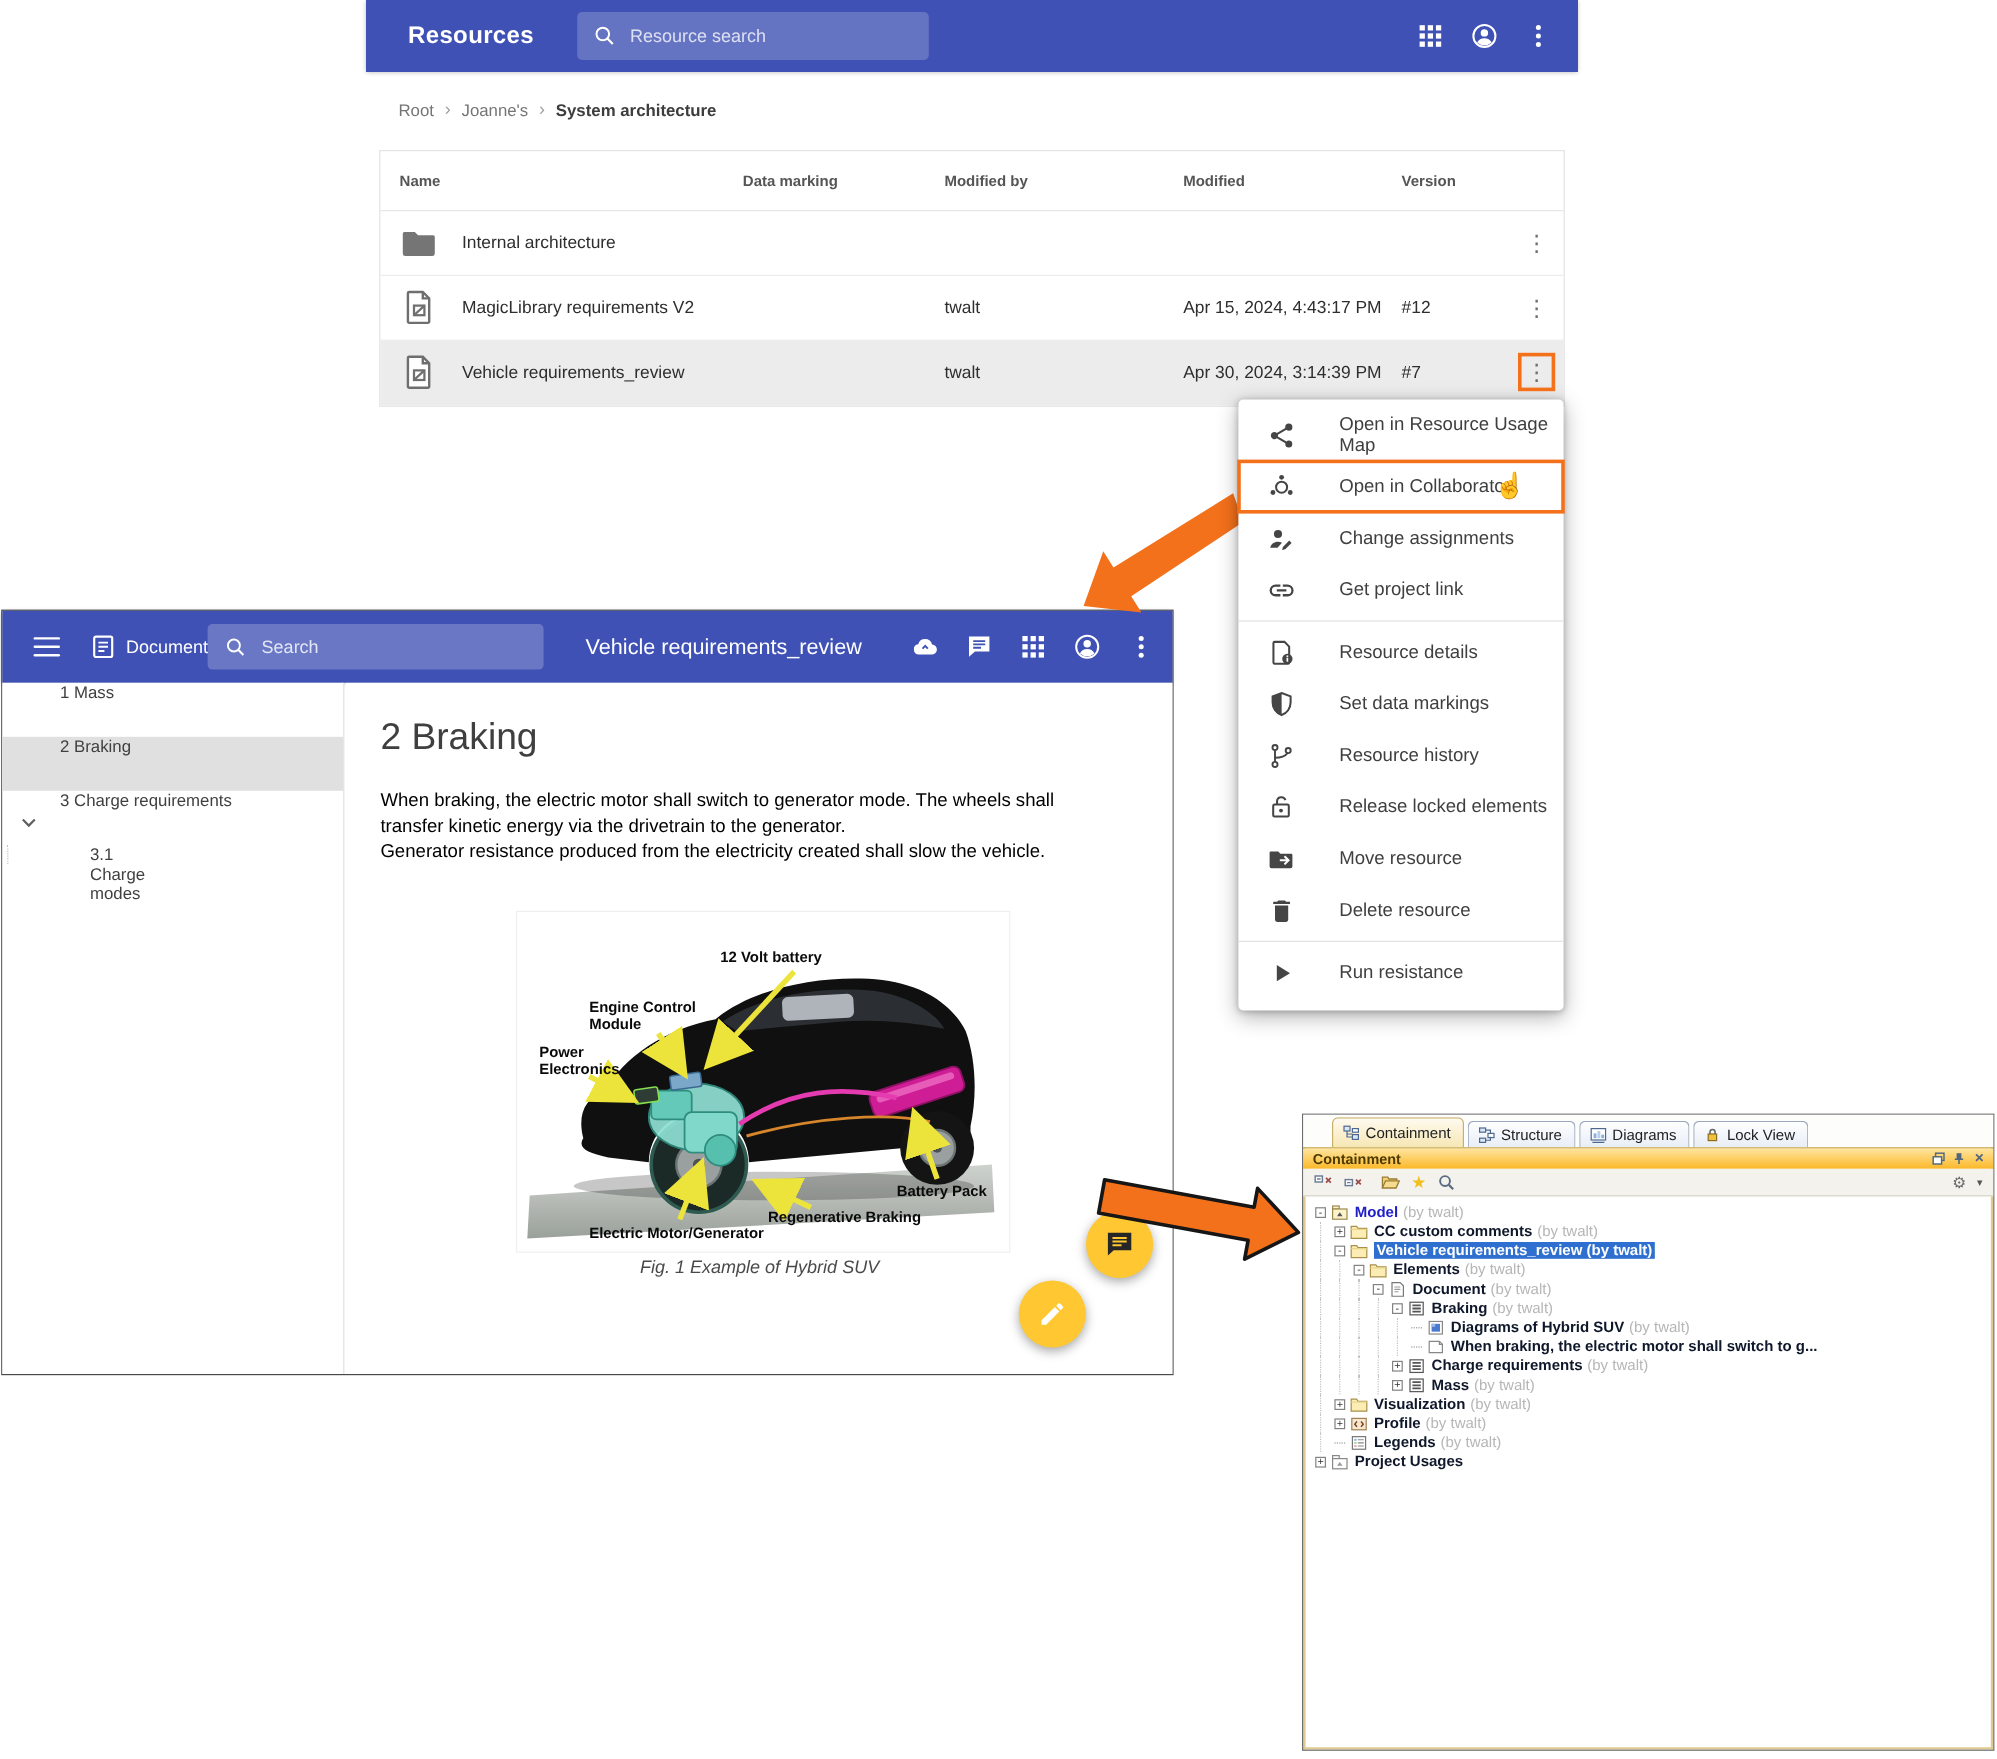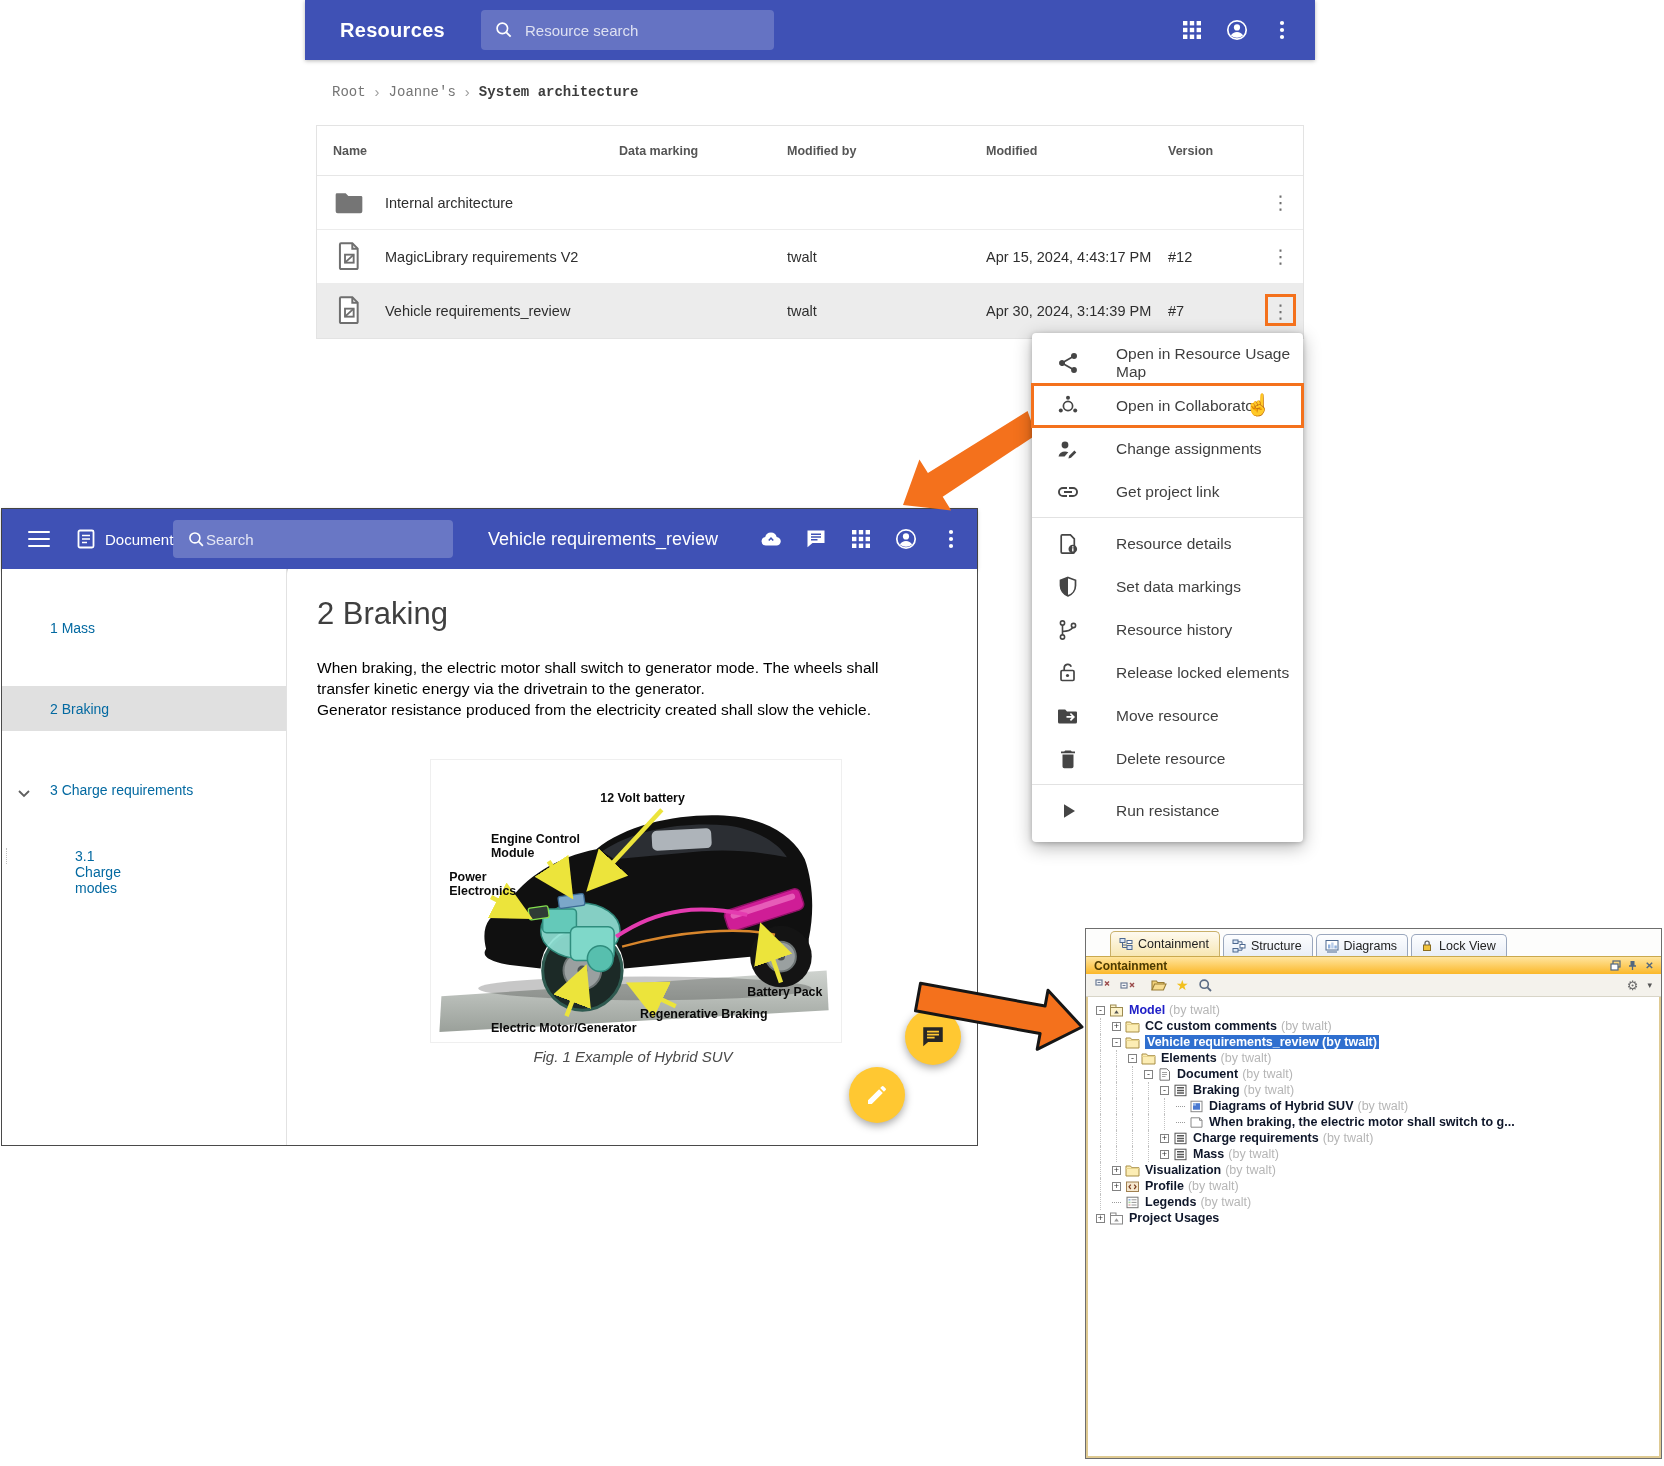--- a/index.html
+++ b/index.html
@@ -12,21 +12,21 @@
   display:flex; align-items:center; color:#fff; box-shadow:0 1px 4px rgba(0,0,0,.28); z-index:1; }
 .res-title { margin-left:35px; font-size:20px; font-weight:700; letter-spacing:.3px; }
 .hdr-search { margin-left:36px; width:293px; height:40px; background:rgba(255,255,255,.20);
   border-radius:4px; display:flex; align-items:center; gap:11px; padding:0 13px; }
 .hdr-search input { flex:1; background:transparent; border:none; outline:none; color:#fff; font-size:15px; font-family:inherit; }
 .hdr-search input::placeholder { color:rgba(255,255,255,.78); }
 .hdr-icons { margin-left:auto; margin-right:21px; display:flex; align-items:center; gap:21px; }
 .hdr-icons > span { width:24px; height:24px; display:inline-flex; cursor:pointer; }
 
 #breadcrumb { left:332px; top:83px; display:flex; align-items:center; gap:9px; font-size:14px; }
-.bc-item { color:#757575; cursor:pointer;font-family:Liberation Mono, monospace; }
+.bc-item { color:#757575; cursor:pointer; }
 .bc-item.current { color:#3d3d3d; font-weight:700; }
 .bc-sep { color:#9e9e9e; font-size:15px; }
 
 #res-card { left:316px; top:125px; width:988px; background:#fff; border:1px solid #e3e3e3; }
 .t-header { display:grid; grid-template-columns:302px 168px 199px 182px 89px 48px; height:50px;
   align-items:center; font-size:12.5px; font-weight:700; color:#555; border-bottom:1px solid #e6e6e6; }
 .t-header span:first-child { padding-left:16px; }
 .t-row { display:grid; grid-template-columns:68px 234px 168px 199px 182px 89px 48px; height:54px;
   align-items:center; font-size:14.5px; color:#2e2e2e; border-bottom:1px solid #ececec; cursor:pointer; }
 .t-row:last-child { border-bottom:none; }
@@ -48,31 +48,31 @@
 
 
 #doc-win { left:1px; top:508px; width:977px; height:638px; border:1px solid #4a4a4a; background:#fff; }
 #doc-header { height:60px; background:#3F51B5; display:flex; align-items:center; color:#fff;
   position:relative; box-shadow:0 1px 4px rgba(0,0,0,.3); }
 #doc-header .burger { margin-left:26px; width:22px; height:16px; display:flex; flex-direction:column;
   justify-content:space-between; cursor:pointer; }
 #doc-header .burger i { height:2.4px; background:#fff; border-radius:1px; }
 .doc-badge { display:flex; align-items:center; gap:10px; margin-left:27px; font-size:15px; cursor:pointer; }
 .doc-search { position:absolute; left:171px; top:11px; width:280px; height:38px;
-  background:rgba(255,255,255,.22); border-radius:4px; display:flex; align-items:center; padding:0 14px; }
+  background:rgba(255,255,255,.22); border-radius:4px; display:flex; align-items:center; gap:12px; padding:0 14px; }
 .doc-search input { flex:1; background:transparent; border:none; outline:none; color:#fff; font-size:15px; font-family:inherit; }
 .doc-search input::placeholder { color:rgba(255,255,255,.82); }
 .doc-title { position:absolute; left:486px; top:0; height:60px; display:flex; align-items:center;
   font-size:18px; font-weight:500; }
 .doc-icons { position:absolute; right:14px; top:0; height:60px; display:flex; align-items:center; gap:21px; }
 .doc-icons > span { width:24px; height:24px; display:inline-flex; cursor:pointer; }
 
 #doc-sidebar { position:absolute; left:0; top:60px; width:285px; bottom:0; border-right:1px solid #e2e2e2; background:#fff; }
-.sb-item { height:45px; display:flex; align-items:center; font-size:14px; color:#0369a1;
-  padding-left:48px; position:relative; cursor:pointer;margin-top:36px; }
+.sb-item { height:45px; display:flex; align-items:flex-start; font-size:14px; color:#404040;
+  padding-left:48px; position:relative; cursor:pointer; }
 .sb-item.selected { background:#e0e0e0; }
 .sb-item.indent { padding-left:68px; }
 .sb-item .chev { position:absolute; left:16px; top:18px; display:none; }
 .sb-item.haschev .chev { display:block; }
 
 #doc-content { position:absolute; left:286px; top:60px; right:0; bottom:0; background:#fff; }
 #doc-content h1 { margin:27px 0 0 29px; font-size:31px; font-weight:400; color:#3f3f3f; }
 .doc-paras { margin:25px 0 0 29px; width:618px; font-size:15.5px; line-height:21px; color:#000000; }
 #figure-box { position:absolute; left:142px; top:190px; width:412px; height:280; background:#fff; border:1px solid #efefef; }
 #fig-caption { position:absolute; left:0; top:479px; width:690px; text-align:center;

